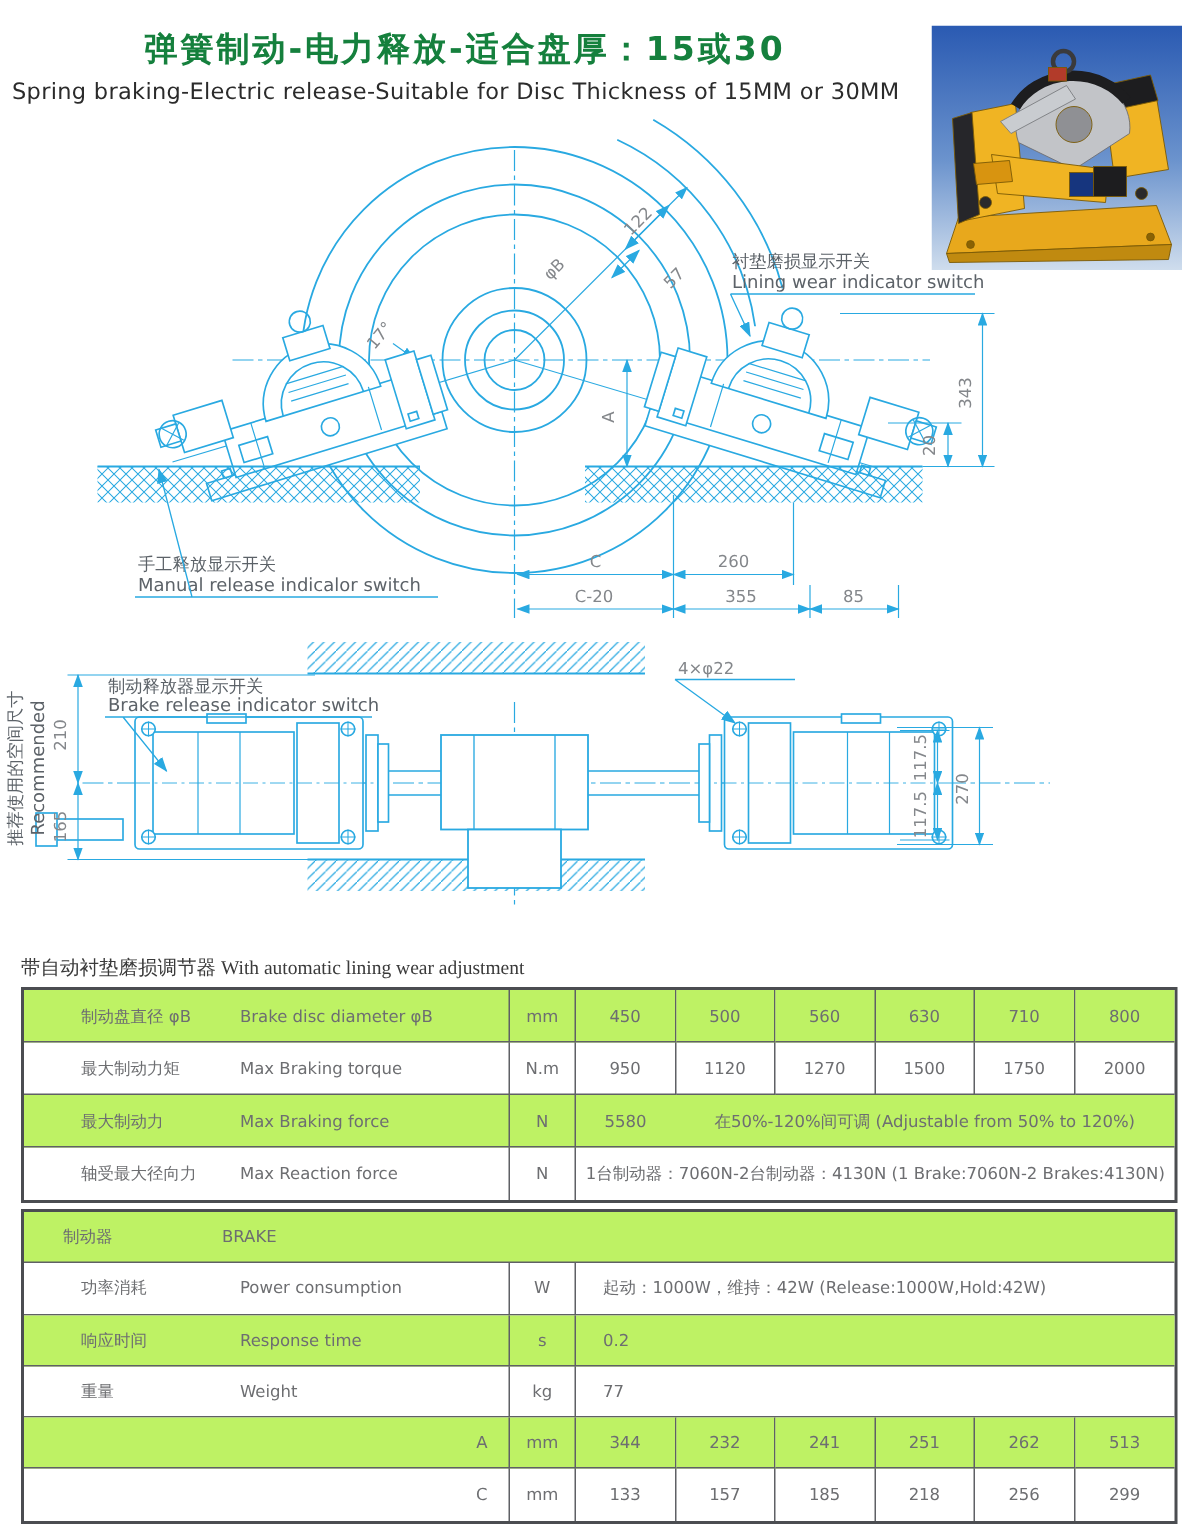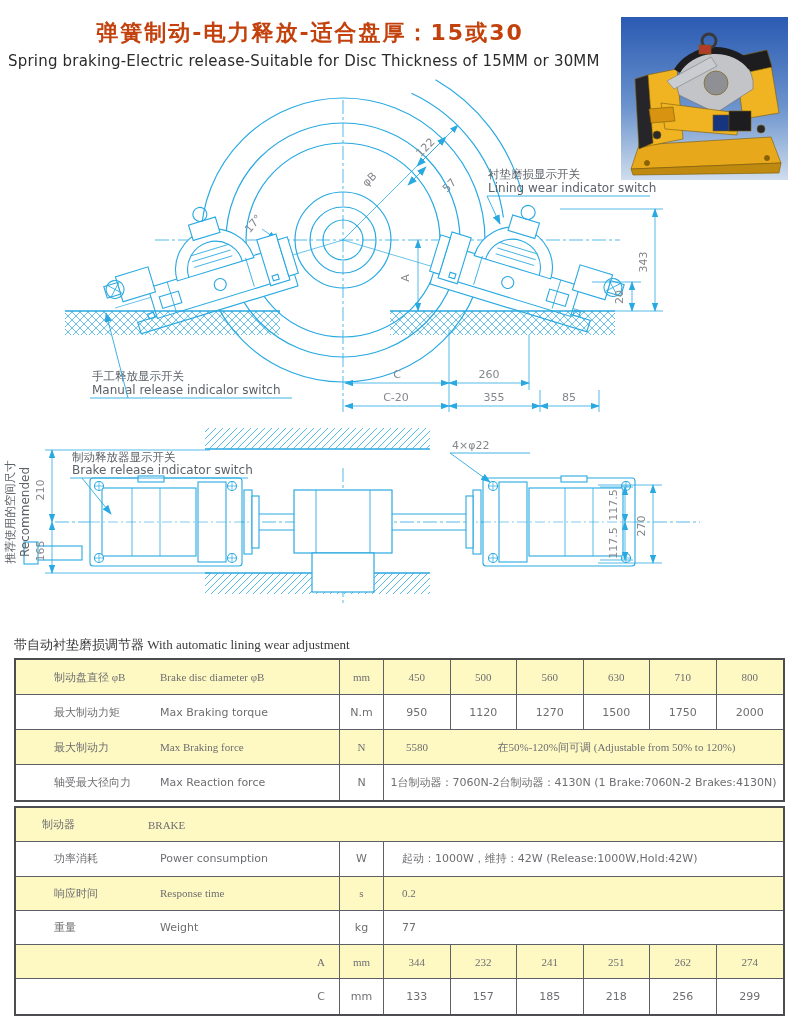--- a/index.html
+++ b/index.html
@@ -1,19 +1,19 @@
 <!DOCTYPE html>
 <html><head>
 <meta charset="utf-8">
 <style>
   html,body{margin:0;padding:0;background:#fff;}
   body{width:794px;height:1020px;position:relative;font-family:"DejaVu Sans",sans-serif;overflow:hidden;}
   .abs{position:absolute;}
   
-  #title-zh{left:0;top:18px;width:620px;text-align:center;font-size:22px;font-weight:bold;letter-spacing:2px;color:#c2410c;}
+  #title-zh{left:0;top:18px;width:620px;text-align:center;font-size:22px;font-weight:bold;letter-spacing:2px;color:#15803d;}
   #title-en{left:8px;top:52px;width:612px;text-align:left;font-size:15px;color:#2b2b2b;letter-spacing:.2px;}
   
   #photo{left:621px;top:17px;width:167px;height:163px;z-index:3;}
   
   #drawing{left:0;top:0;width:794px;height:650px;z-index:1;}
   text{font-family:"DejaVu Sans",sans-serif;}
   .dimt{fill:#84878b;font-size:11px;}
   .labt{fill:#5c6268;font-size:11.5px;}
   .labe{fill:#5c6268;font-size:12px;}
   
@@ -23,21 +23,21 @@
   .tbl{left:14px;width:767px;display:grid;grid-template-columns:324px 44px repeat(6,1fr);
        border:2px solid #4b4d51;background:#fff;z-index:2;font-size:11px;color:#6d6e71;}
   #t1{top:658px;grid-auto-rows:35px;}
   #t2{top:806px;grid-auto-rows:34.3px;}
   .c{border-right:1px solid #5f6065;border-bottom:1px solid #5f6065;display:flex;align-items:center;justify-content:center;box-sizing:border-box;}
   .lab{justify-content:flex-start;padding-left:38px;}
   .lab .zh{width:106px;flex:none;}
   .w6{grid-column:3/9;}
   .wHead{grid-column:1/9;justify-content:flex-start;padding-left:26px;}
   .wHead .zh{width:106px;flex:none;}
-  .blue{background:#fef9c3;font-family:Liberation Serif, serif;}
+  .blue{background:#bef264;}
   .noR{border-right:none;}
   .noB{border-bottom:none;}
   .right{justify-content:flex-end;padding-right:14px;}
   .v1{width:66px;flex:none;text-align:center;}
   .vr{flex:1;text-align:center;}
 </style>
 </head>
 <body>
 
 <div class="abs" id="title-zh">弹簧制动-电力释放-适合盘厚：15或30</div>
@@ -344,21 +344,21 @@
   <div class="c">kg</div>
   <div class="c w6 noR" style="justify-content:flex-start;padding-left:18px;">77</div>
 
   <div class="c right blue">A</div>
   <div class="c blue">mm</div>
   <div class="c blue">344</div>
   <div class="c blue">232</div>
   <div class="c blue">241</div>
   <div class="c blue">251</div>
   <div class="c blue">262</div>
-  <div class="c blue noR">274</div>
+  <div class="c blue noR">513</div>
 
   <div class="c right noB">C</div>
   <div class="c noB">mm</div>
   <div class="c noB">133</div>
   <div class="c noB">157</div>
   <div class="c noB">185</div>
   <div class="c noB">218</div>
   <div class="c noB">256</div>
   <div class="c noR noB">299</div>
 </div>

